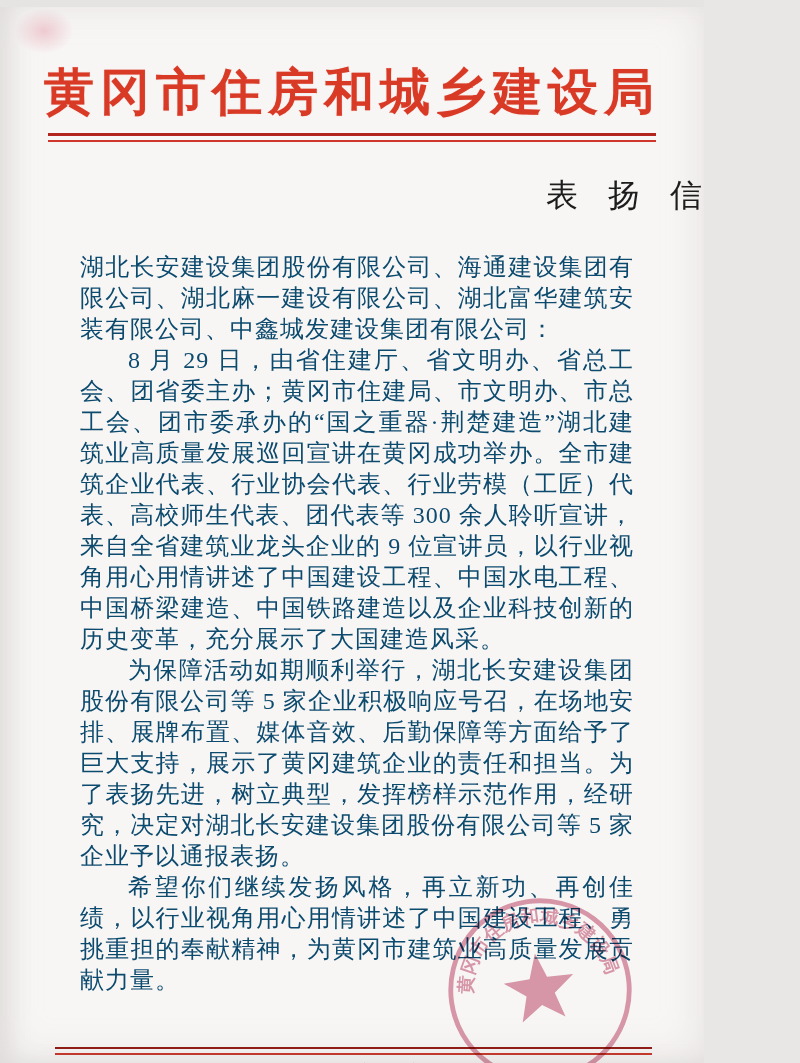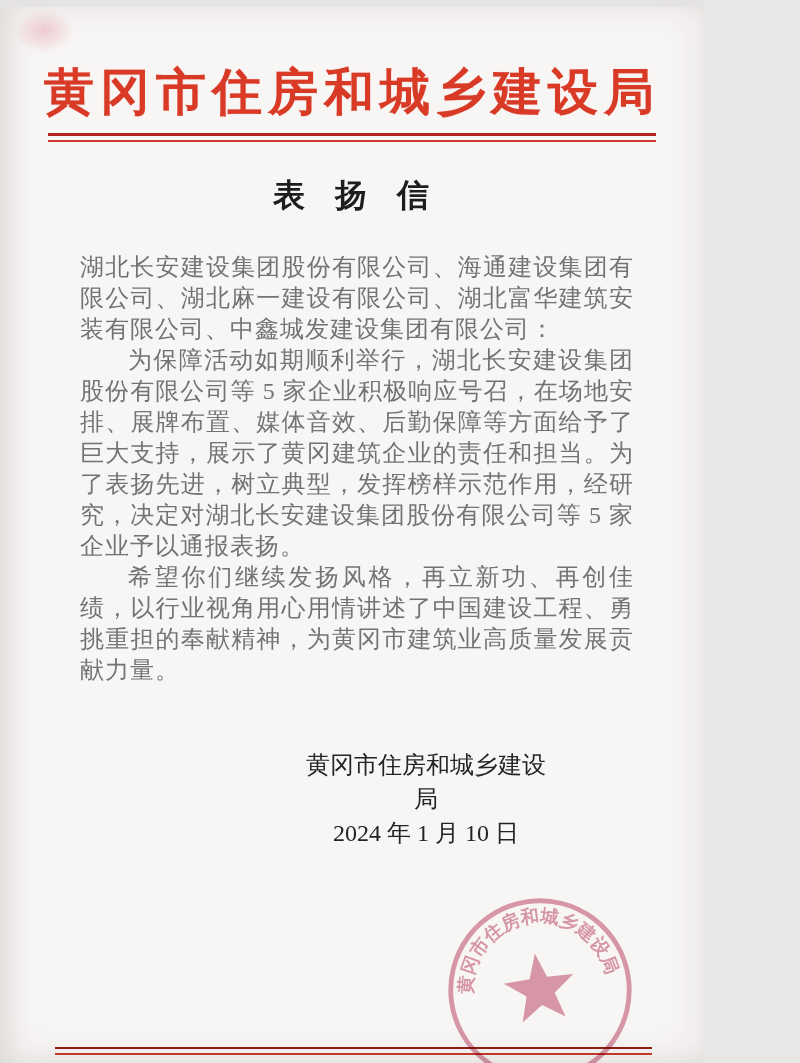--- a/index.html
+++ b/index.html
@@ -20,28 +20,28 @@
   }
   .letterhead{
     padding-top:60px;text-align:center;
     font-size:50px;font-weight:bold;letter-spacing:6px;line-height:1.3;
     color:#d93a26;
     text-shadow:0 0 1px rgba(217,58,38,.4);
     white-space:nowrap;
   }
   .rule{margin:8px 48px 0 48px;height:4px;border-top:3px solid #b3241c;border-bottom:2px solid #d0382c;border-left:none;border-right:none;background:transparent;}
   .doc-title{
-    margin-top:32px;text-align:center;
-    font-size:32px;font-weight:bold;color:#1d1d1d;
+    margin-top:32px;text-align:right;
+    font-size:32px;font-weight:normal;color:#1d1d1d;
     word-spacing:18px;letter-spacing:2px;
   }
   .body-text{
     margin:34px 70px 0 80px;
     font-size:24px;line-height:31px;letter-spacing:1px;
-    color:#737373;text-align:justify;
+    color:#0c4a6e;text-align:justify;
   }
   .body-text p{margin:0;text-indent:2em;}
   .body-text p.salutation{text-indent:0;}
   .signature-block{
     margin-top:62px;margin-left:auto;margin-right:148px;
     width:260px;text-align:center;
     font-size:24px;color:#242424;line-height:34px;
     position:relative;z-index:2;
   }
   .bottom-rule{
@@ -61,20 +61,21 @@
   <div class="top-strip"></div>
   <div class="smudge"></div>
 
   <div class="letterhead">黄冈市住房和城乡建设局</div>
   <div class="rule"></div>
 
   <div class="doc-title">表 扬 信</div>
 
   <div class="body-text">
     <p class="salutation">湖北长安建设集团股份有限公司、海通建设集团有限公司、湖北麻一建设有限公司、湖北富华建筑安装有限公司、中鑫城发建设集团有限公司：</p>
+    <p>8 月 29 日，由省住建厅、省文明办、省总工会、团省委主办；黄冈市住建局、市文明办、市总工会、团市委承办的“国之重器·荆楚建造”湖北建筑业高质量发展巡回宣讲在黄冈成功举办。全市建筑企业代表、行业协会代表、行业劳模（工匠）代表、高校师生代表、团代表等 300 余人聆听宣讲，来自全省建筑业龙头企业的 9 位宣讲员，以行业视角用心用情讲述了中国建设工程、中国水电工程、中国桥梁建造、中国铁路建造以及企业科技创新的历史变革，充分展示了大国建造风采。</p>
     <p>为保障活动如期顺利举行，湖北长安建设集团股份有限公司等 5 家企业积极响应号召，在场地安排、展牌布置、媒体音效、后勤保障等方面给予了巨大支持，展示了黄冈建筑企业的责任和担当。为了表扬先进，树立典型，发挥榜样示范作用，经研究，决定对湖北长安建设集团股份有限公司等 5 家企业予以通报表扬。</p>
     <p>希望你们继续发扬风格，再立新功、再创佳绩，以行业视角用心用情讲述了中国建设工程、勇挑重担的奉献精神，为黄冈市建筑业高质量发展贡献力量。</p>
   </div>
 
   <div class="signature-block">
     <div>黄冈市住房和城乡建设局</div>
     <div>2024 年 1 月 10 日</div>
   </div>
 
   <svg class="seal" viewBox="0 0 200 200" xmlns="http://www.w3.org/2000/svg">

